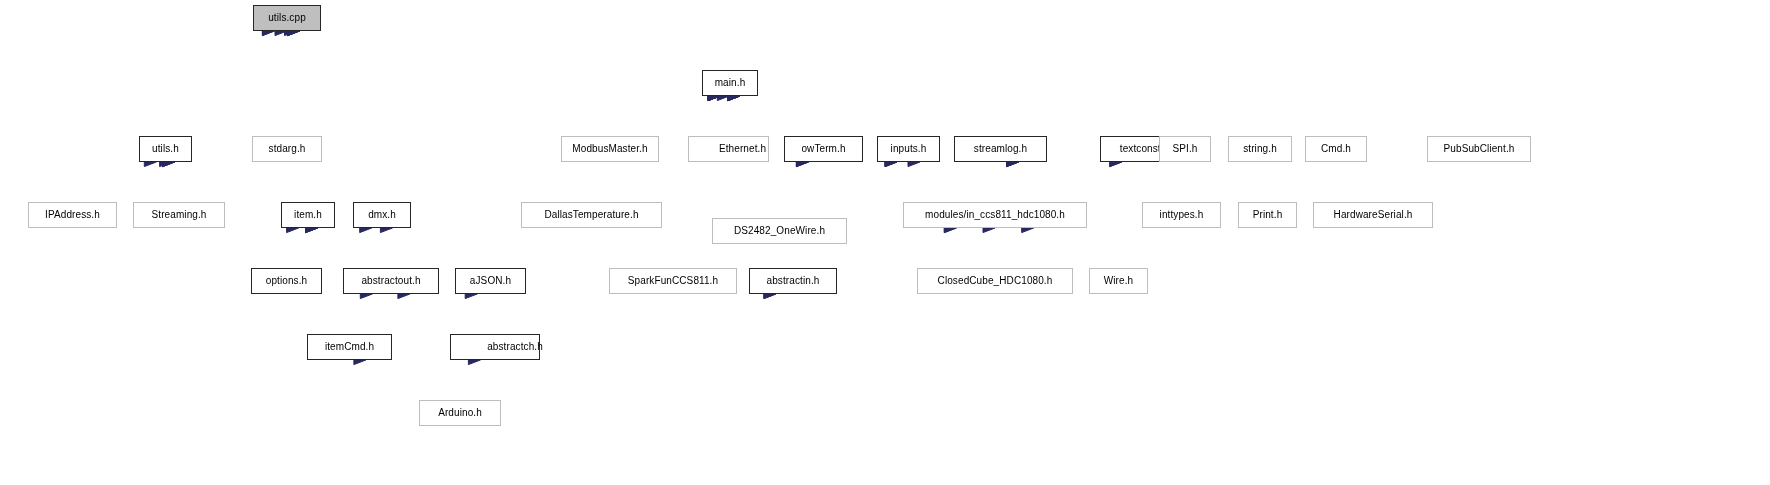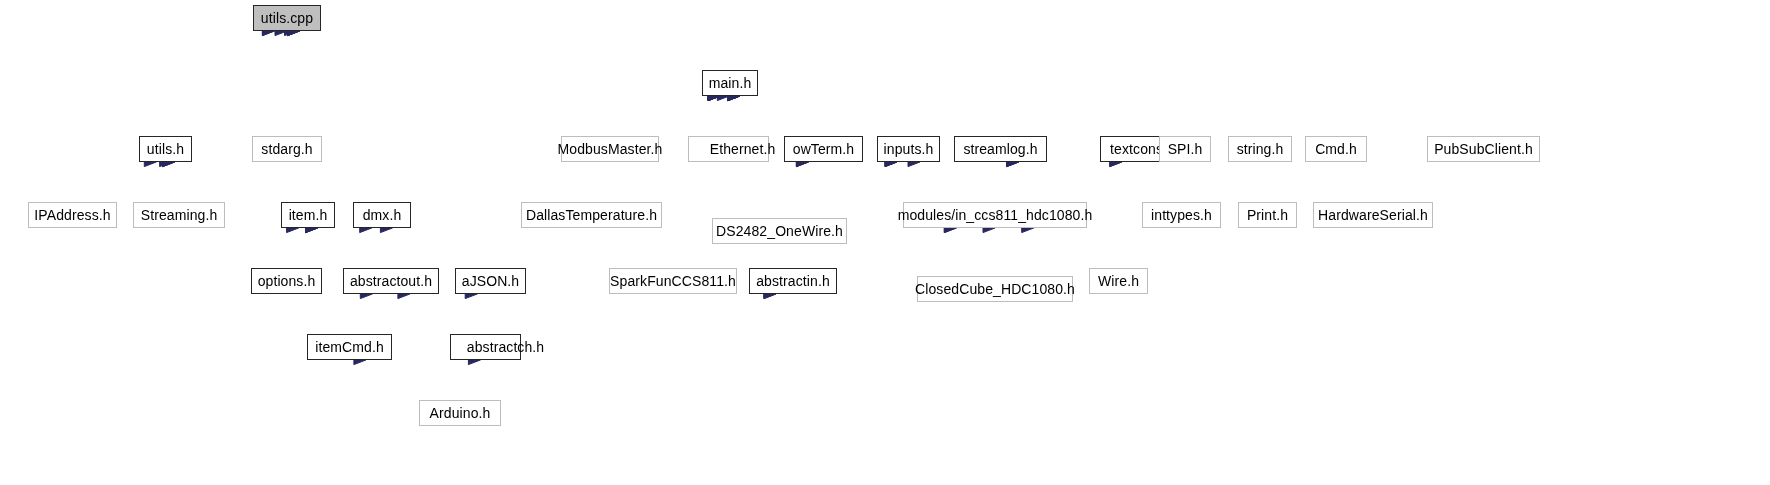--- a/index.html
+++ b/index.html
@@ -1,20 +1,20 @@
 <!DOCTYPE html>
 <html><head>
 <meta charset="utf-8">
 <style>
   html,body{margin:0;padding:0;background:#ffffff;}
   #canvas{position:relative;width:1770px;height:485px;background:#ffffff;
           font-family:"Liberation Sans", sans-serif;overflow:hidden;}
   .node{position:absolute;box-sizing:border-box;display:flex;align-items:center;
         justify-content:center;background:#ffffff;border:1px solid #bdbdbd;
-        font-size:14px;color:#000000;white-space:nowrap;height:26px;
+        font-size:10px;color:#000000;white-space:nowrap;height:26px;
         line-height:1;letter-spacing:0.1px;}
   .node.strong{border:1px solid #262626;}
   .node.root{background:#bfbfbf;border:1px solid #262626;}
   svg.edges{position:absolute;left:0;top:0;width:1770px;height:485px;
             pointer-events:none;}
   svg.edges path{fill:none;stroke:#27285e;stroke-width:1.6px;}
   svg.edges polygon{fill:#27285e;stroke:#27285e;stroke-width:1px;}
 </style>
 </head>
 <body>
@@ -151,35 +151,35 @@
       <div class="node" style="left: 252px; top: 136px; width: 70px;">stdarg.h</div>
       <div class="node" style="left: 561px; top: 136px; width: 98px; text-align: right;">ModbusMaster.h</div>
       <div class="node" style="left: 688px; top: 136px; width: 81px; padding-left: 28px;">Ethernet.h</div>
       <div class="node strong" style="left: 784px; top: 136px; width: 79px;">owTerm.h</div>
       <div class="node strong" style="left: 877px; top: 136px; width: 63px;">inputs.h</div>
       <div class="node strong" style="left: 954px; top: 136px; width: 93px;">streamlog.h</div>
       <div class="node strong" style="left: 1060px; top: 136px; width: 89px; margin-left: 40px;">textconst.h</div>
       <div class="node" style="left: 1159px; top: 136px; width: 52px;">SPI.h</div>
       <div class="node" style="left: 1228px; top: 136px; width: 64px;">string.h</div>
       <div class="node" style="left: 1305px; top: 136px; width: 62px;">Cmd.h</div>
-      <div class="node" style="left: 1427px; top: 136px; width: 113px;">PubSubClient.h</div>
+      <div class="node" style="left: 1427px; top: 136px; width: 104px;">PubSubClient.h</div>
       <div class="node" style="left: 28px; top: 202px; width: 89px;">IPAddress.h</div>
       <div class="node" style="left: 133px; top: 202px; width: 92px;">Streaming.h</div>
       <div class="node strong" style="left: 281px; top: 202px; width: 54px;">item.h</div>
       <div class="node strong" style="left: 353px; top: 202px; width: 58px;">dmx.h</div>
       <div class="node" style="left: 521px; top: 202px; width: 141px;">DallasTemperature.h</div>
       <div class="node" style="left: 712px; top: 202px; width: 135px; margin-top: 16px;">DS2482_OneWire.h</div>
       <div class="node" style="left: 903px; top: 202px; width: 184px;">modules/in_ccs811_hdc1080.h</div>
       <div class="node" style="left: 1142px; top: 202px; width: 79px;">inttypes.h</div>
       <div class="node" style="left: 1238px; top: 202px; width: 59px;">Print.h</div>
       <div class="node" style="left: 1313px; top: 202px; width: 120px;">HardwareSerial.h</div>
       <div class="node strong" style="left: 211px; top: 268px; width: 71px; margin-left: 40px;">options.h</div>
       <div class="node strong" style="left: 343px; top: 268px; width: 96px;">abstractout.h</div>
       <div class="node strong" style="left: 455px; top: 268px; width: 71px;">aJSON.h</div>
       <div class="node" style="left: 609px; top: 268px; width: 128px;">SparkFunCCS811.h</div>
       <div class="node strong" style="left: 749px; top: 268px; width: 88px;">abstractin.h</div>
-      <div class="node" style="left: 917px; top: 276px; width: 156px;">ClosedCube_HDC1080.h</div>
+      <div class="node" style="left: 917px; top: 268px; width: 156px;">ClosedCube_HDC1080.h</div>
       <div class="node" style="left: 1089px; top: 268px; width: 59px;">Wire.h</div>
       <div class="node strong" style="left: 307px; top: 334px; width: 85px;">itemCmd.h</div>
-      <div class="node strong" style="left: 450px; top: 334px; width: 71px; padding-left: 40px;">abstractch.h</div>
+      <div class="node strong" style="left: 450px; top: 334px; width: 90px; padding-left: 40px;">abstractch.h</div>
       <div class="node" style="left: 419px; top: 400px; width: 82px;">Arduino.h</div>
     </div>
 </div>
 
 </body></html>

